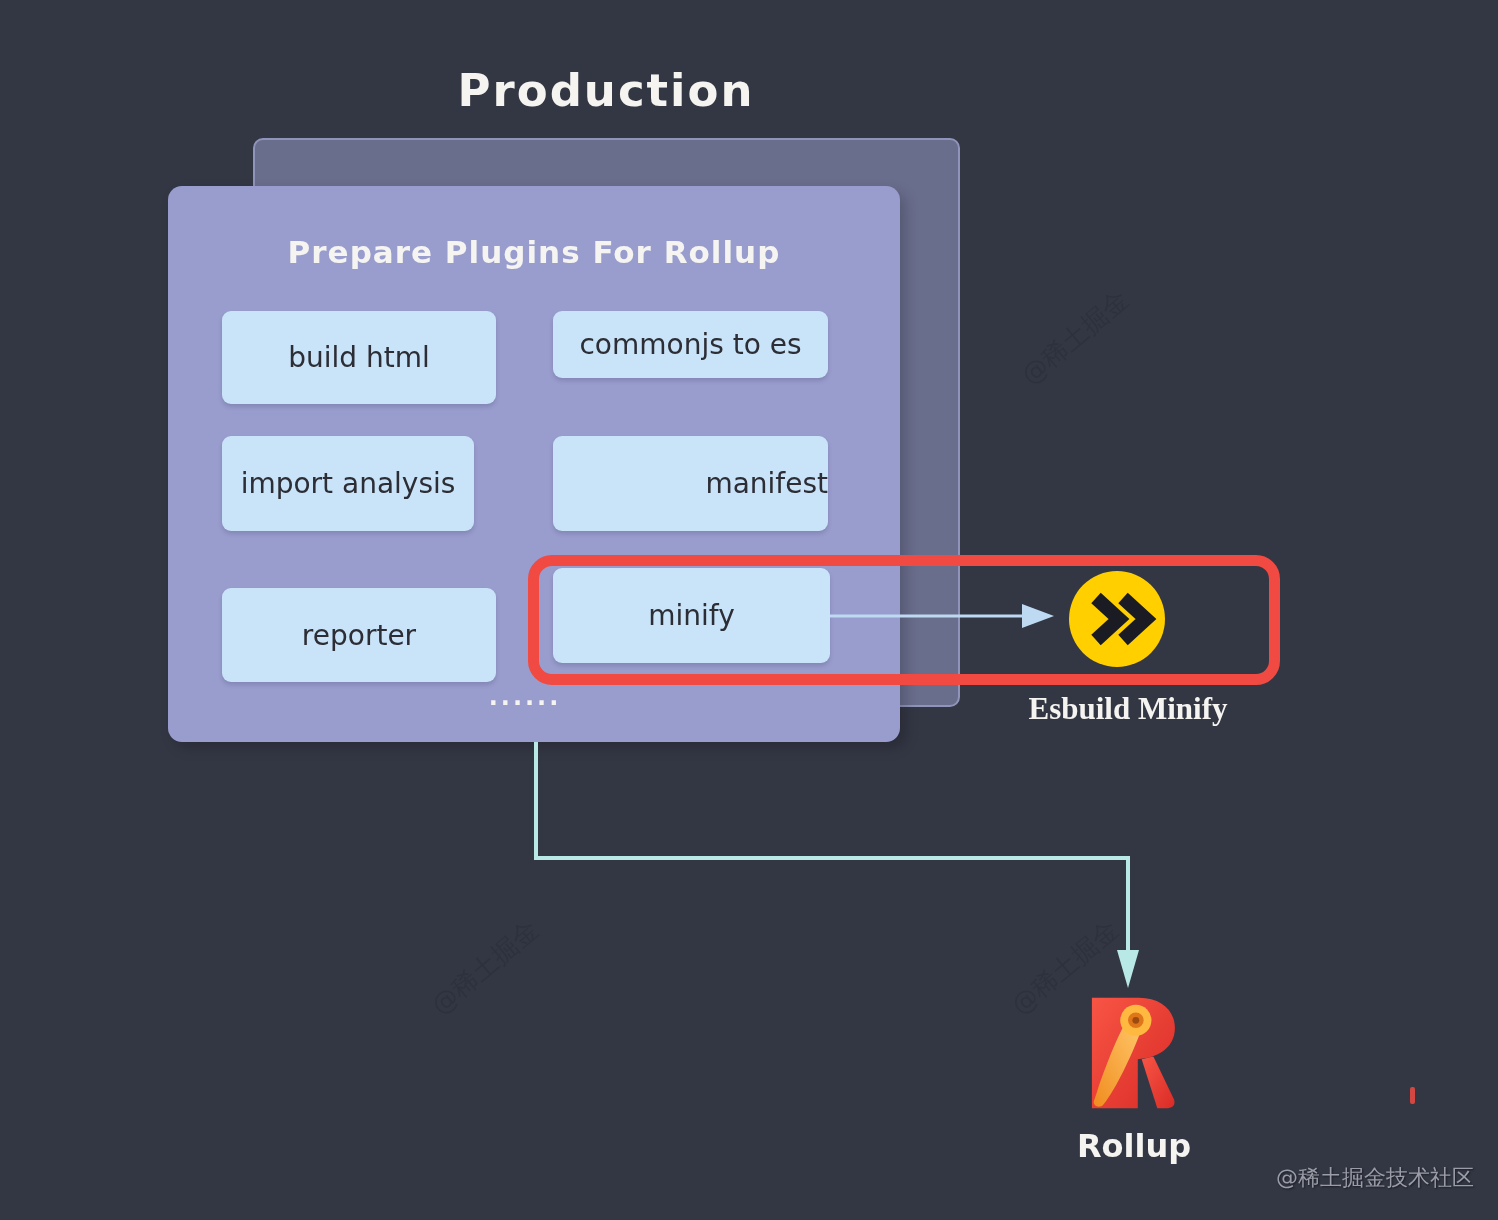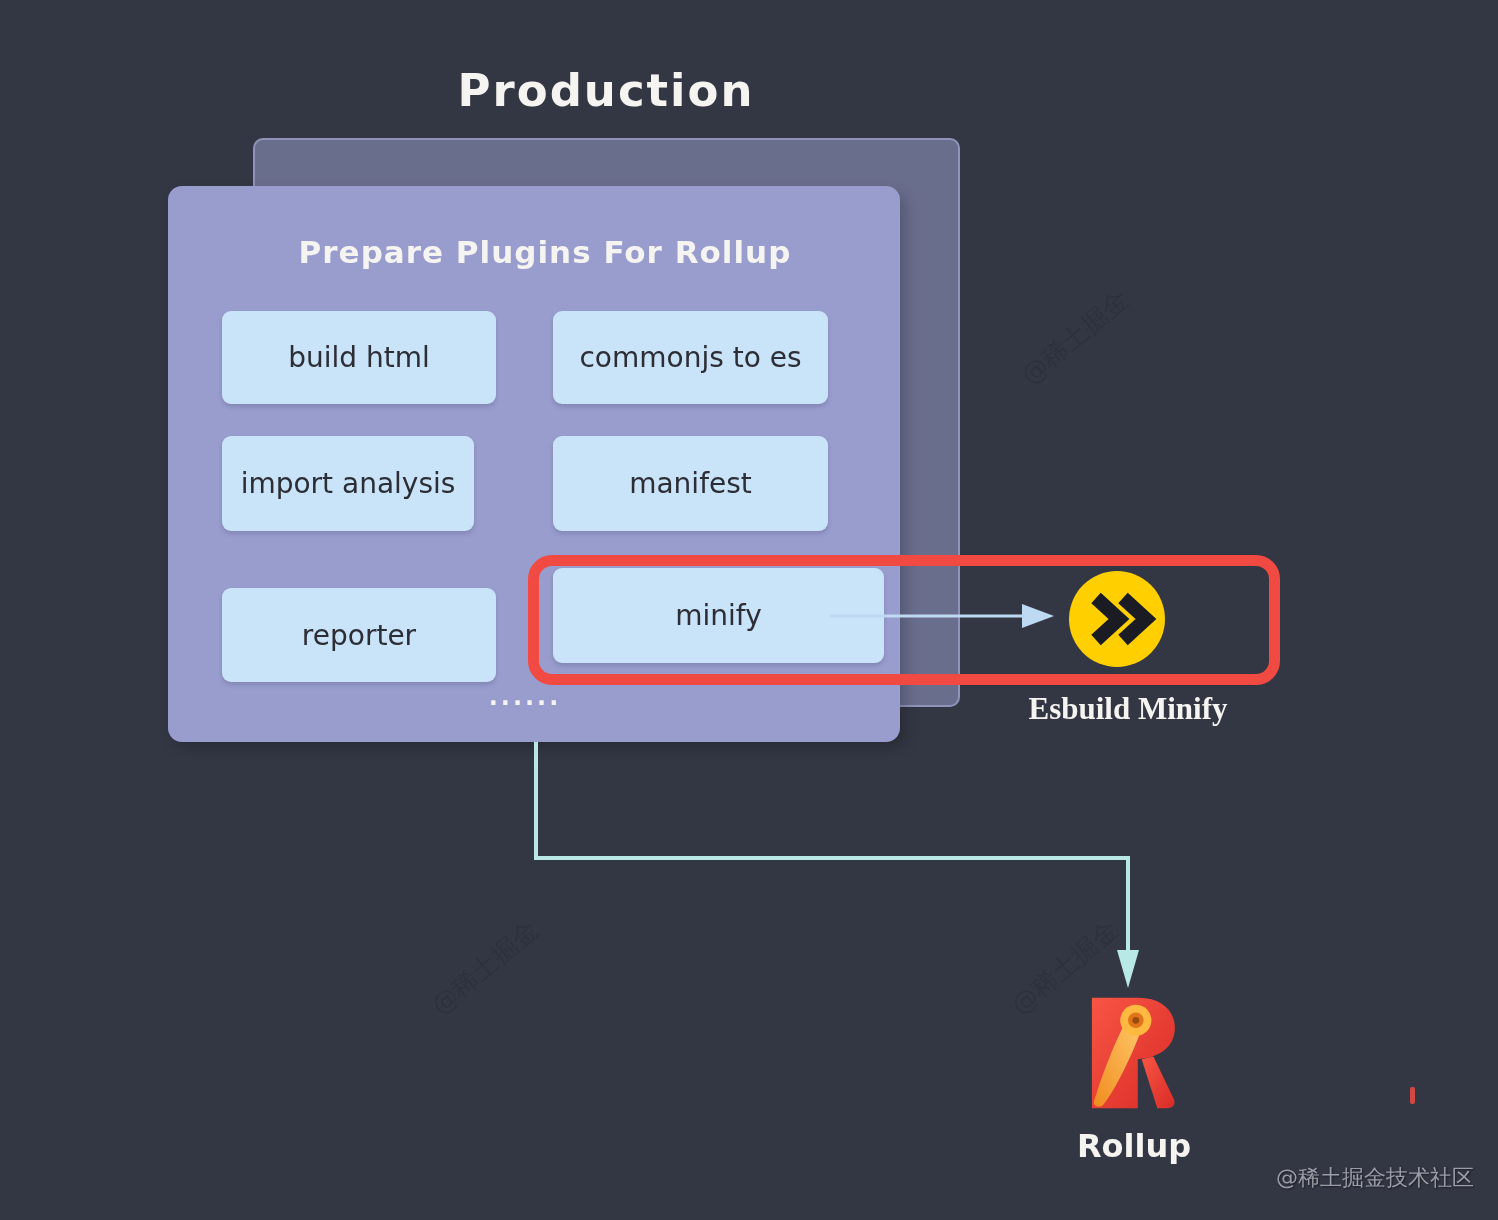--- a/index.html
+++ b/index.html
@@ -26,36 +26,35 @@
   .main-panel{
     left:168px;top:186px;width:732px;height:556px;
     background:var(--panel,#999dce);
     border-radius:14px;z-index:2;
     box-shadow:6px 6px 14px rgba(0,0,0,0.20);
   }
   .panel-title{
     left:168px;top:234px;width:732px;text-align:center;
     font-size:31px;font-weight:600;letter-spacing:1px;color:var(--text-white,#f5f4f1);
     z-index:3;
-    margin-left:11px;
   }
   
   .plugin-box{
     background:var(--plugin-box,#c9e4f8);
     border-radius:9px;z-index:3;
     display:flex;align-items:center;justify-content:center;
     font-size:28px;color:var(--plugin-text,#2c2d35);
     box-shadow:0 3px 4px rgba(40,40,70,0.18);
   }
   .pb-1{left:222px;top:311px;width:274px;height:93px;}
-  .pb-2{left:553px;top:311px;width:275px;height:93px;}
+  .pb-2{left:553px;top:311px;width:275px;height:67px;}
   .pb-3{left:222px;top:436px;width:252px;height:95px;align-items:center;}
-  .pb-4{left:553px;top:436px;width:275px;height:95px;}
+  .pb-4{left:553px;top:436px;width:275px;height:95px;justify-content:flex-end;}
   .pb-5{left:222px;top:568px;width:274px;height:94px;margin-top:20px;}
-  .pb-6{left:553px;top:568px;width:331px;height:95px;}
+  .pb-6{left:553px;top:568px;width:277px;height:95px;}
   .ellipsis{
     left:455px;top:683px;width:140px;text-align:center;
     font-size:24px;font-weight:bold;letter-spacing:3px;
     color:var(--text-white,#f5f4f1);z-index:3;
   }
   
   .highlight-outline{
     left:528px;top:555px;width:752px;height:130px;box-sizing:border-box;
     border:11px solid var(--highlight-red,#f04a42);
     border-radius:24px;z-index:5;background:transparent;

